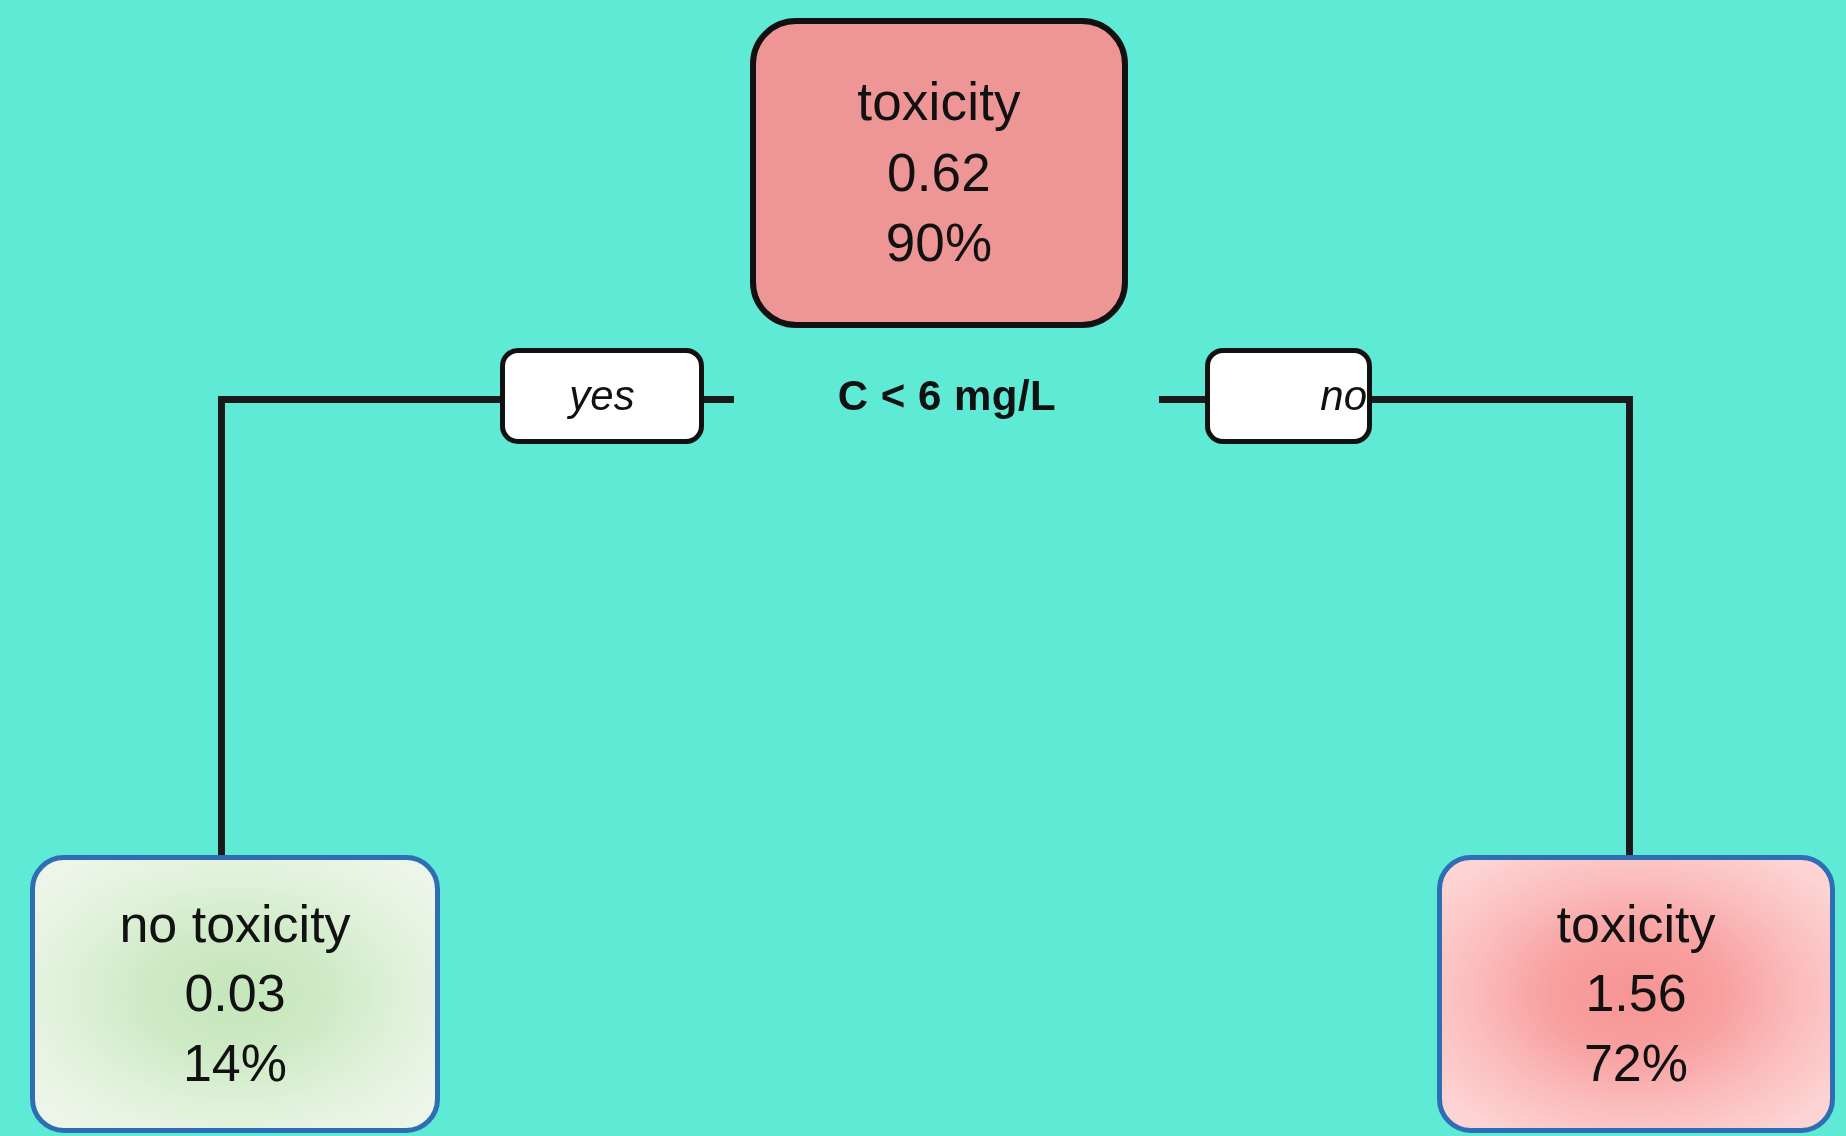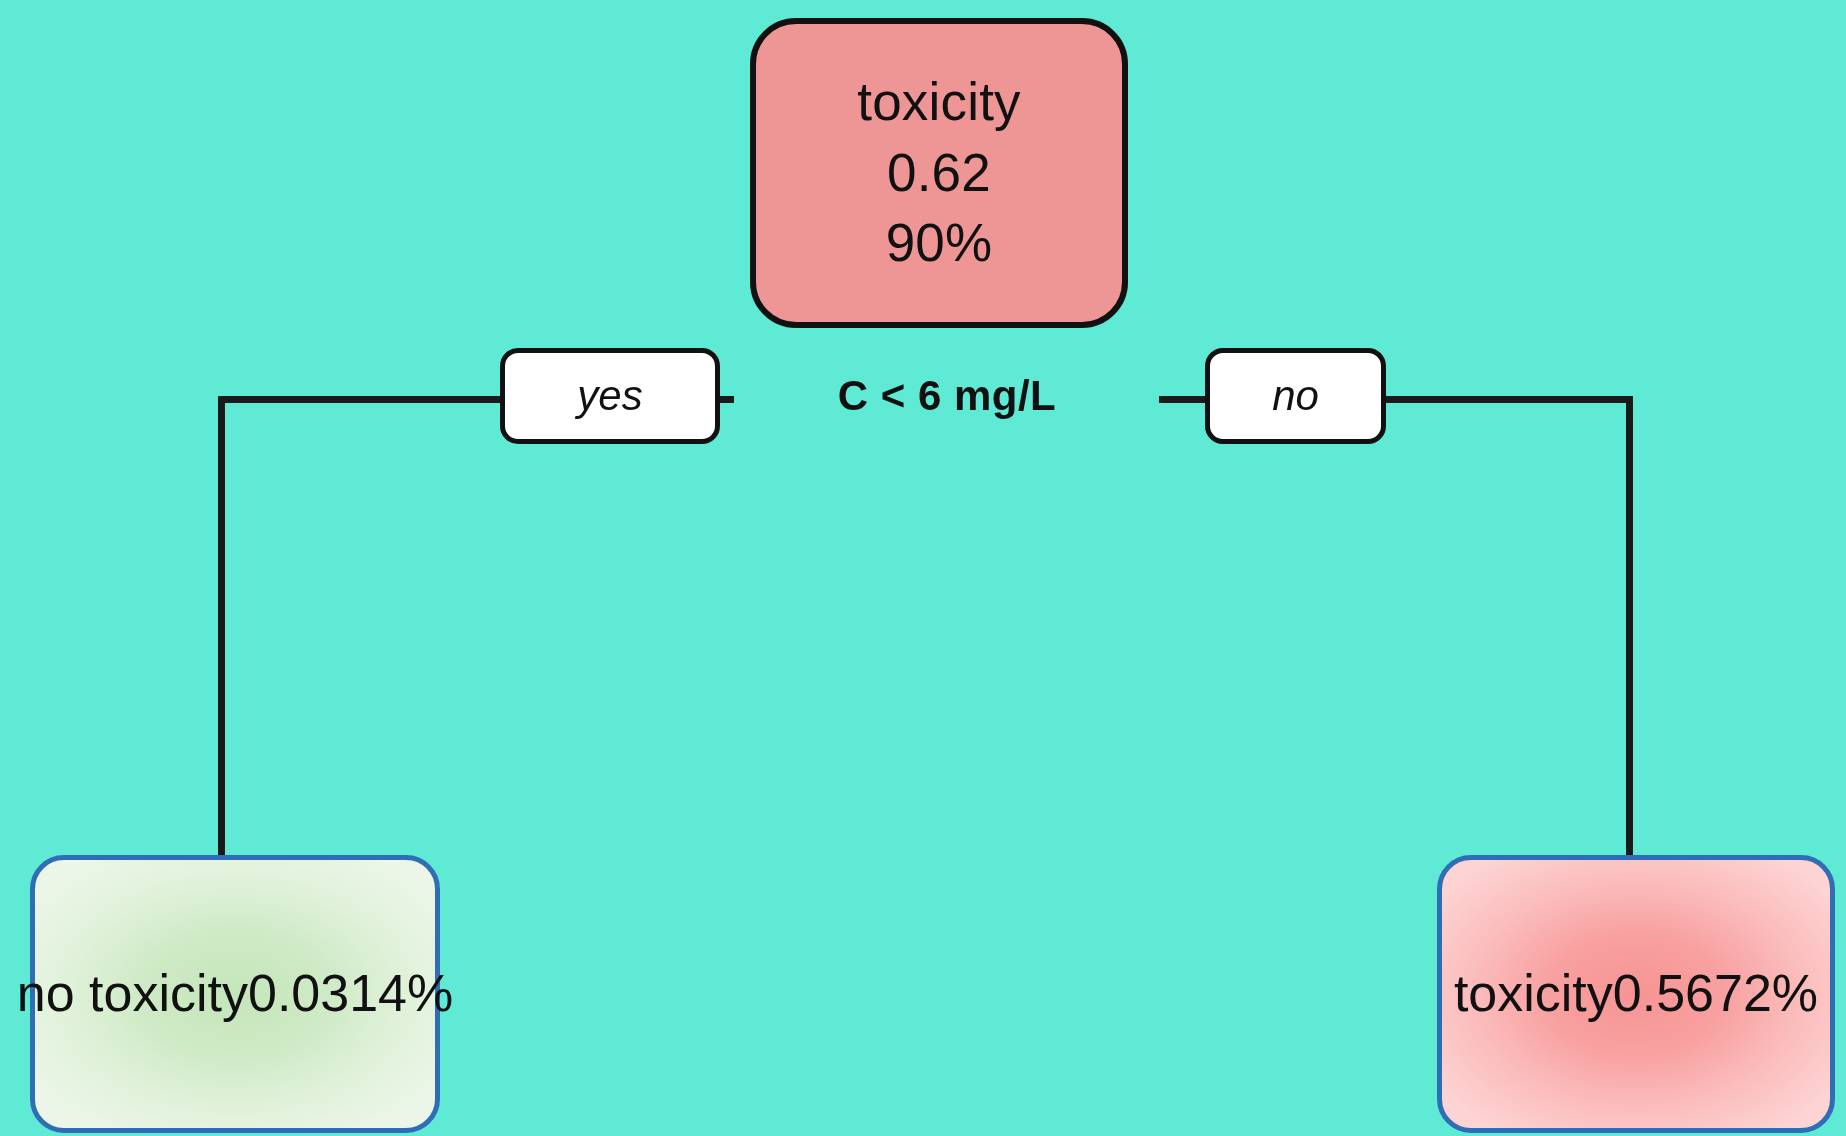--- a/index.html
+++ b/index.html
@@ -45,20 +45,21 @@
     white-space: nowrap;
   }
 
   
   .node-leaf {
     position: absolute;
     box-sizing: border-box;
     border: 5px solid #2f6eb5;
     border-radius: 34px;
     display: flex;
+    flex-direction: column;
     align-items: center;
     justify-content: center;
   }
   .node-leaf .nline {
     color: #111111;
     font-size: 52px;
     line-height: 1.33;
     white-space: nowrap;
   }
   .leaf-green {
@@ -115,37 +116,37 @@
   <div class="line line-h" style="left:1370px; top:396px; width:263px;"></div>
 
   <div class="line line-v" style="left:1626px; top:396px; height:462px;"></div>
 
   <div class="node-root" style="left:750px; top:18px; width:378px; height:310px;">
     <div class="nline">toxicity</div>
     <div class="nline">0.62</div>
     <div class="nline">90%</div>
   </div>
 
-  <div class="chip" style="left:500px; top:348px; width:220px; height:96px;">
+  <div class="chip" style="left:500px; top:348px; width:204px; height:96px;">
     <span>yes</span>
   </div>
 
   <div class="split-label" style="left:732px; top:352px; width:430px; height:88px;">
     <span>C &lt; 6 mg/L</span>
   </div>
 
-  <div class="chip" style="left:1205px; top:348px; width:181px; height:96px;">
+  <div class="chip" style="left:1205px; top:348px; width:167px; height:96px;justify-content:flex-end;">
     <span>no</span>
   </div>
 
   <div class="node-leaf leaf-green" style="left:30px; top:855px; width:410px; height:278px;">
     <div class="nline">no toxicity</div>
     <div class="nline">0.03</div>
     <div class="nline">14%</div>
   </div>
 
   <div class="node-leaf leaf-red" style="left:1437px; top:855px; width:398px; height:278px;">
     <div class="nline">toxicity</div>
-    <div class="nline">0.56</div>
+    <div class="nline">1.56</div>
     <div class="nline">72%</div>
   </div>
 
 </div>
 
 </body></html>

